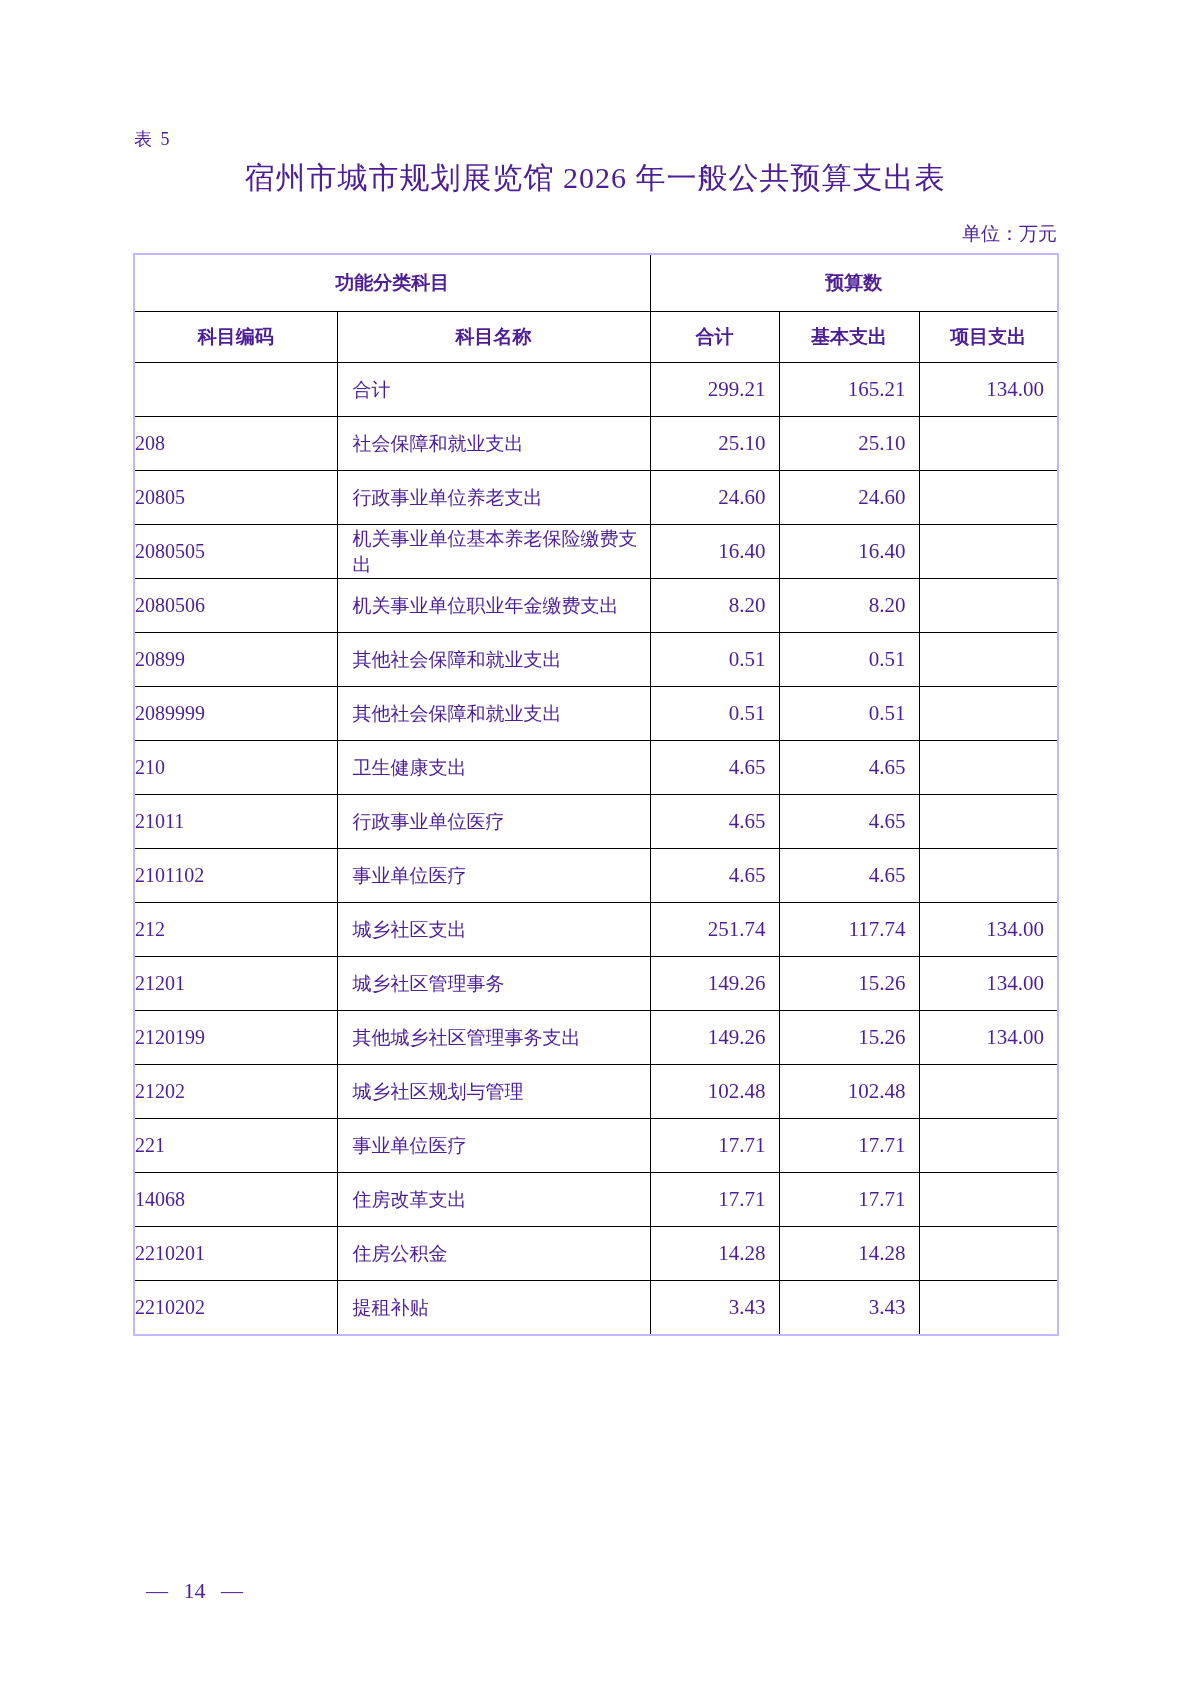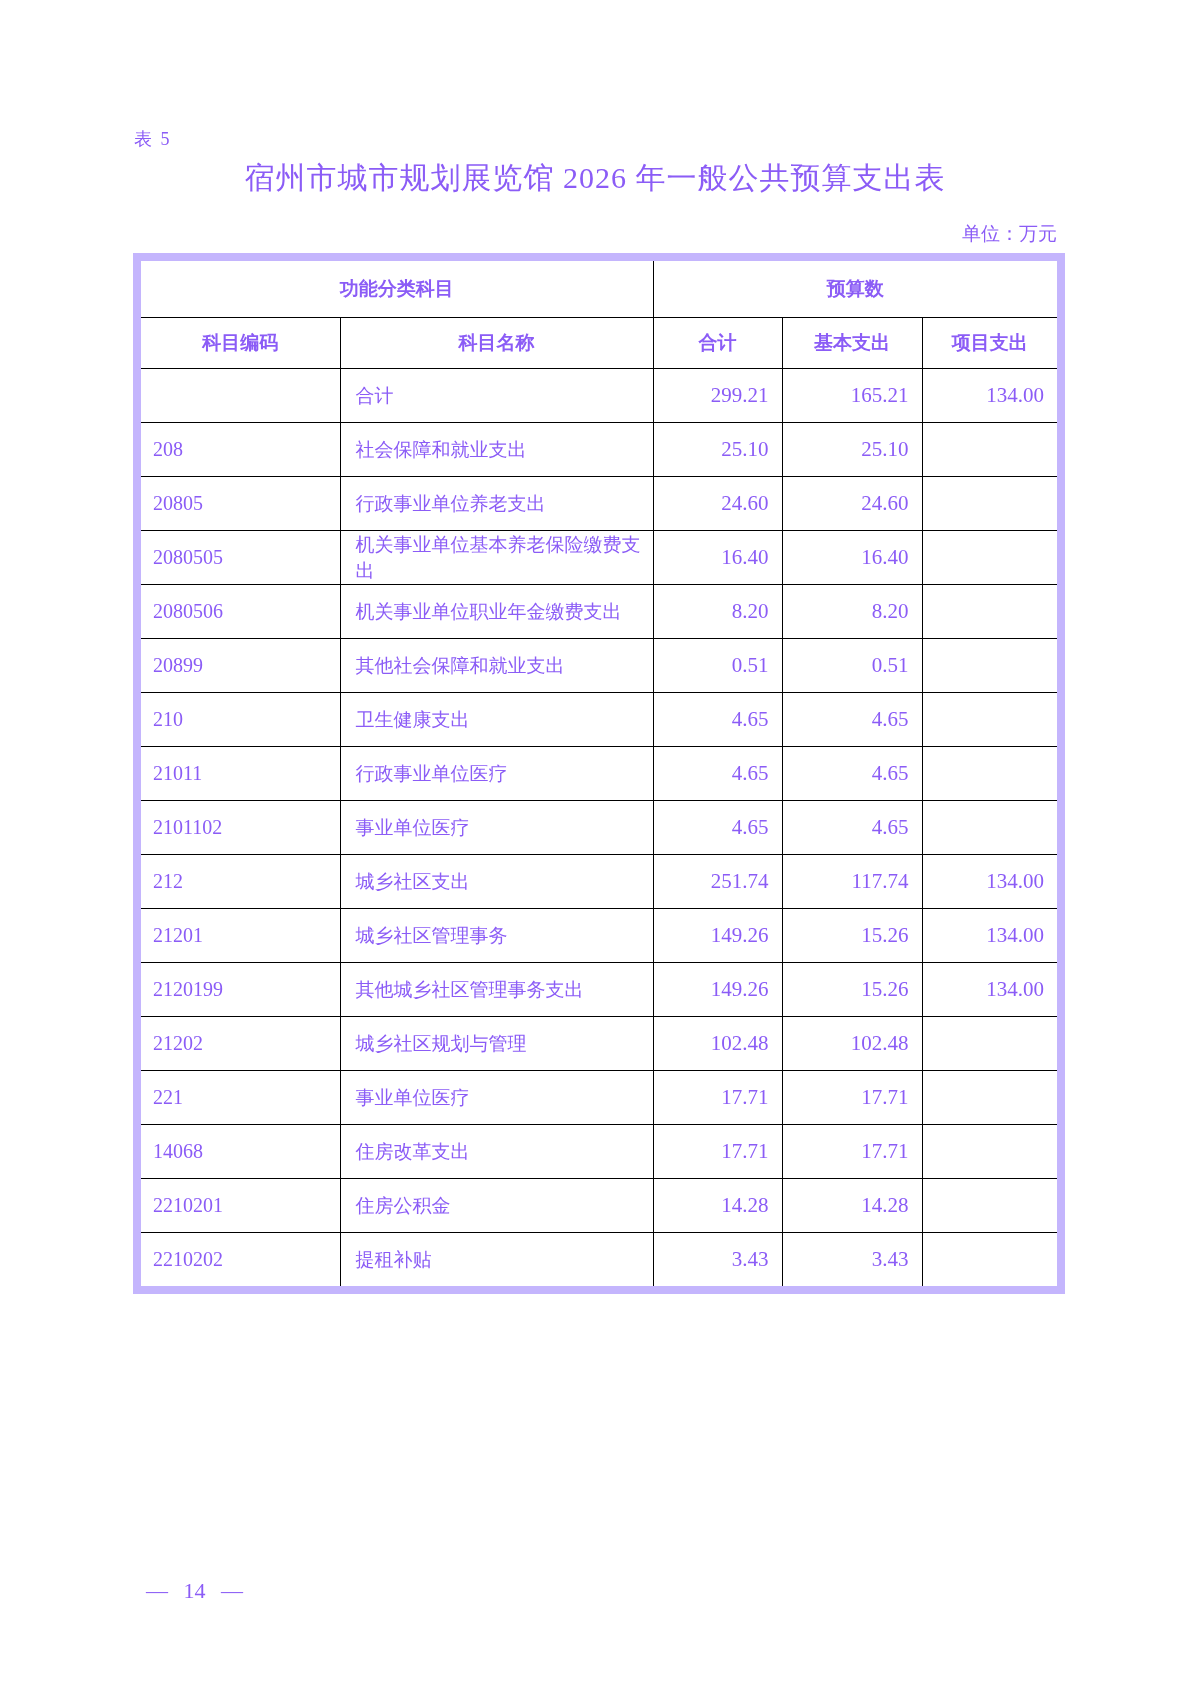--- a/index.html
+++ b/index.html
@@ -5,21 +5,21 @@
   html, body {
     margin: 0;
     padding: 0;
     background: #ffffff;
   }
   .page {
     position: relative;
     width: 1190px;
     height: 1683px;
     background: #ffffff;
-    color: #8b5cf6;
+    color: #4c1d95;
     font-family: "Liberation Serif", "DejaVu Serif", serif;
     overflow: hidden;
   }
   .table-label {
     position: absolute;
     left: 134px;
     top: 127px;
     font-size: 18px;
     letter-spacing: 2px;
   }
@@ -41,21 +41,21 @@
     top: 221px;
     font-size: 19px;
   }
   table.budget-table {
     position: absolute;
     left: 133px;
     top: 253px;
     width: 924px;
     border-collapse: collapse;
     table-layout: fixed;
-    border: 8px solid #c4b5fd;
+    border: 2px solid #c4b5fd;
   }
   .budget-table th, .budget-table td {
     border: 1px solid #000;
     vertical-align: middle;
     padding: 0;
     overflow: hidden;
   }
   .budget-table thead tr.h1 th {
     height: 56px;
     font-size: 19px;
@@ -67,21 +67,20 @@
     font-size: 19px;
     font-weight: bold;
     text-align: center;
   }
   .budget-table tbody td {
     height: 53px;
     font-size: 19px;
   }
   .budget-table td.code {
     text-align: left;
-    padding-left: 12px;
     font-size: 20px;
   }
   .budget-table td.name {
     text-align: left;
     padding-left: 15px;
   }
   .budget-table td.num {
     text-align: right;
     padding-right: 13px;
     font-size: 21px;
@@ -169,20 +168,27 @@
   </tr>
 
   <tr>
     <td class="code">20899</td>
     <td class="name">其他社会保障和就业支出</td>
     <td class="num">0.51</td>
     <td class="num">0.51</td>
     <td class="num"></td>
   </tr>
 
+  <tr>
+    <td class="code">2089999</td>
+    <td class="name">其他社会保障和就业支出</td>
+    <td class="num">0.51</td>
+    <td class="num">0.51</td>
+    <td class="num"></td>
+  </tr>
 
   <tr>
     <td class="code">210</td>
     <td class="name">卫生健康支出</td>
     <td class="num">4.65</td>
     <td class="num">4.65</td>
     <td class="num"></td>
   </tr>
 
   <tr>

